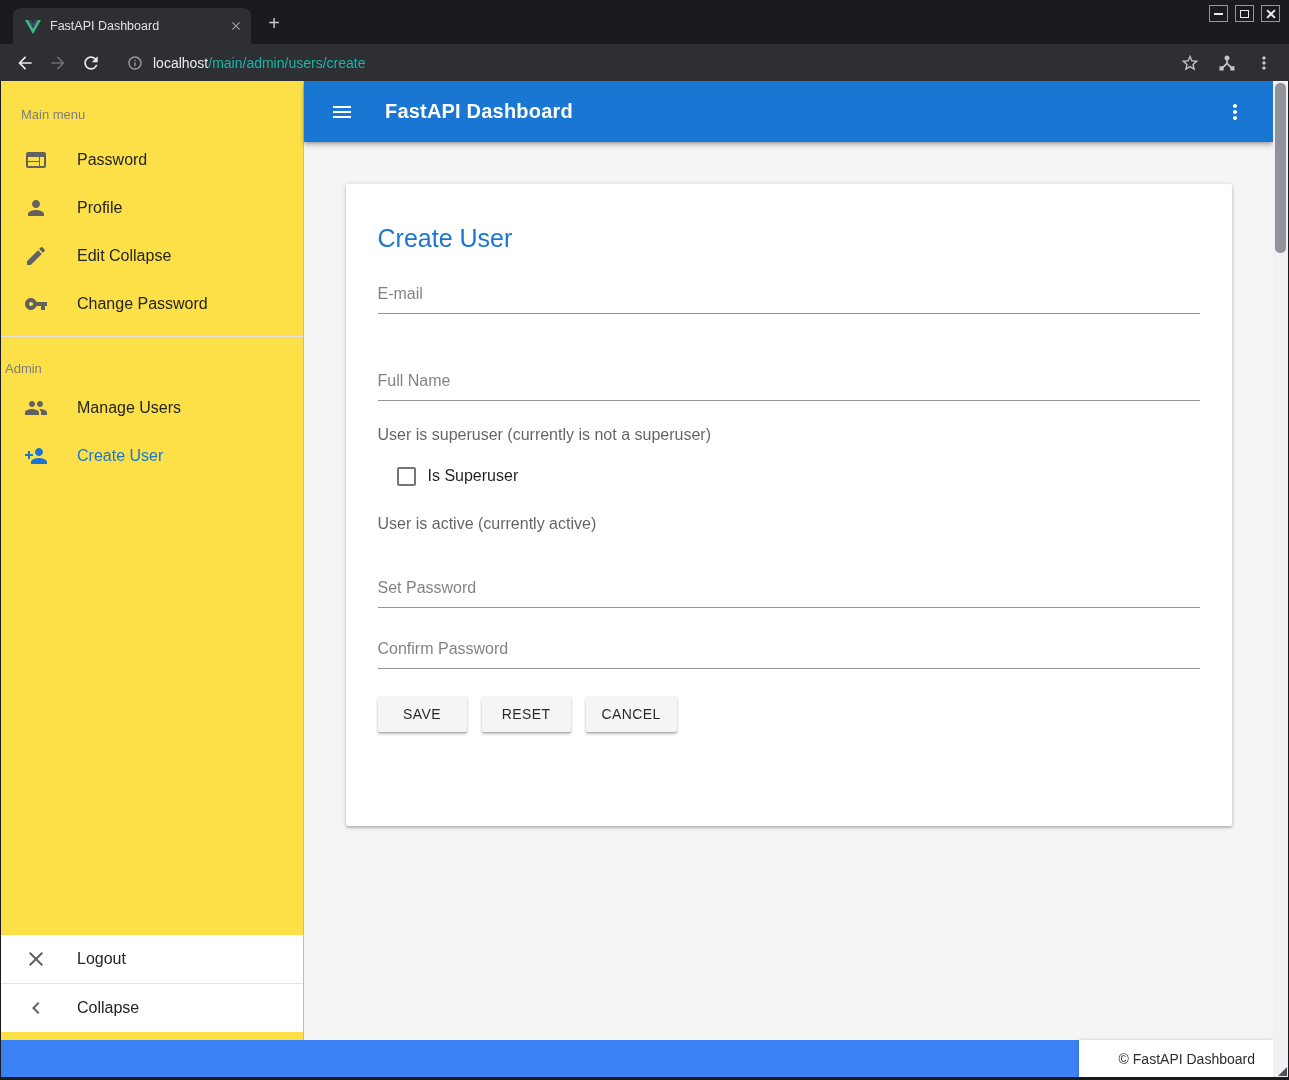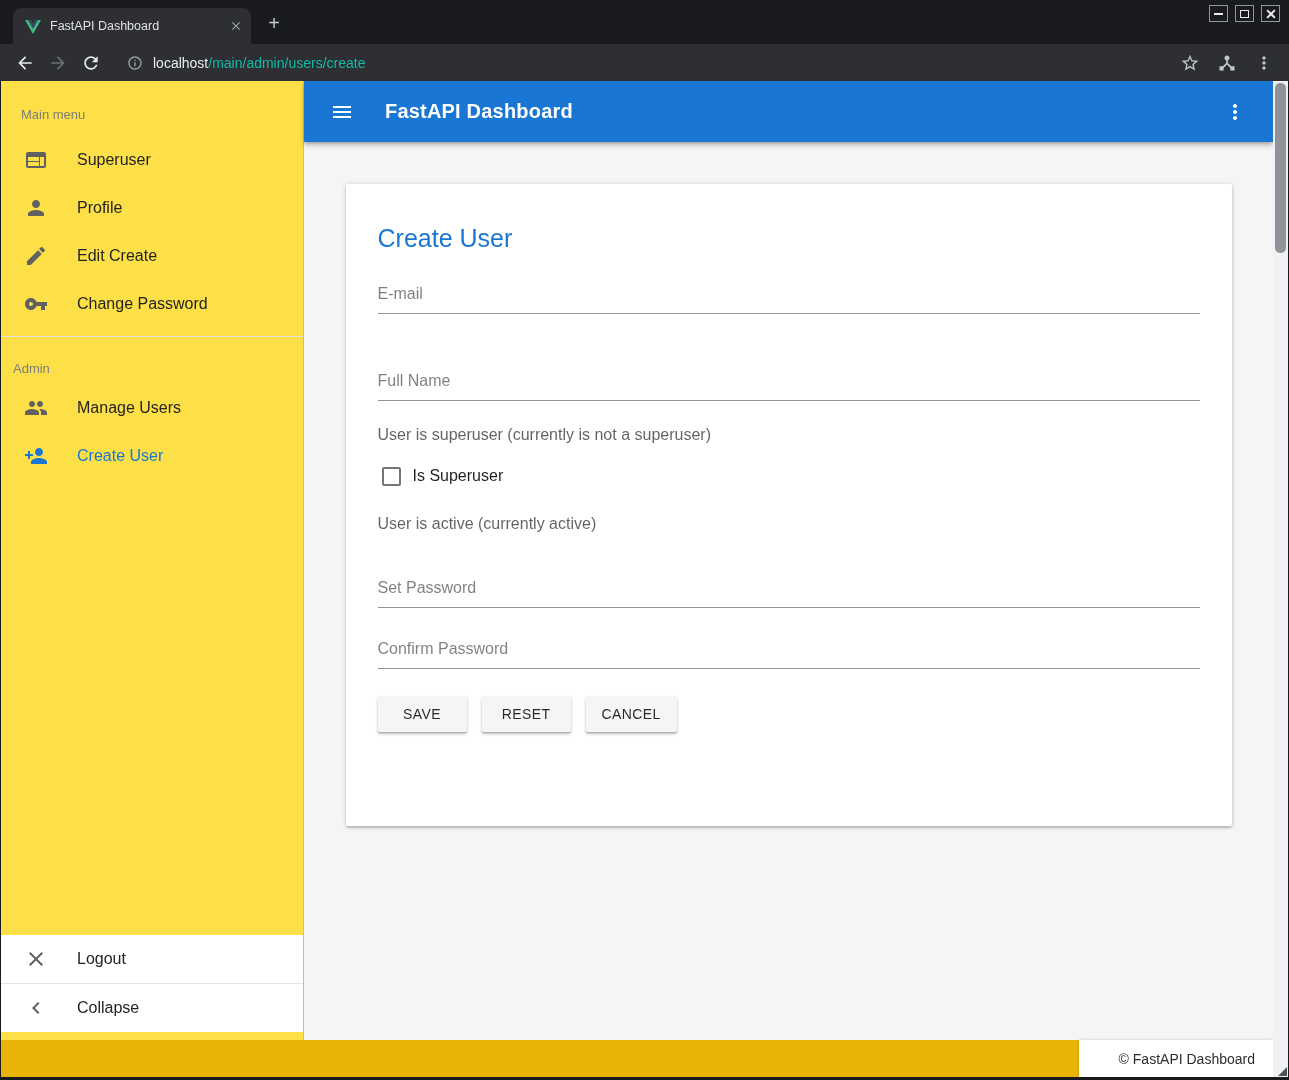--- a/index.html
+++ b/index.html
@@ -33,21 +33,21 @@
   .url { margin-left:10px; font-size:14px; white-space:nowrap; }
   .url-host { color:#e8eaed; }
   .url-path { color:#14b8a6; }
   .addr-right { margin-left:auto; display:flex; align-items:center; gap:17px; margin-right:15px; }
   .addr-right svg { width:20px; height:20px; }
 
   
   .sidebar { position:absolute; left:1px; top:81px; width:303px; bottom:40px; background:#fde047;
              border-right:1px solid rgba(0,0,0,0.12); z-index:2; }
   .menu-header { padding:26px 20px 14px; font-size:13px; color:#7d7d7d; }
-  .menu-header.admin { padding:16px 12px 8px; }
+  .menu-header.admin { padding:16px 4px 8px; }
   .side-item { height:48px; display:flex; align-items:center; padding-left:23px; color:#242424; font-size:16px; cursor:pointer; }
   .side-item svg { width:24px; height:24px; fill:#616161; flex:0 0 24px; }
   .side-item .lbl { margin-left:29px; }
   .side-item.active { color:#1976d2; }
   .side-item.active svg { fill:#1976d2; }
   .side-divider { border:none; border-top:1px solid #e3e3e3; margin:8px 0; }
   .sidebar-bottom { position:absolute; left:0; right:0; bottom:8px; background:#fff; }
   .sidebar-bottom .side-divider { margin:0; }
 
   
@@ -66,34 +66,34 @@
   .tfield { border-bottom:1px solid rgba(0,0,0,0.42); }
   .tfield input { border:none; outline:none; width:100%; font-size:16px; padding:0 0 10px; background:transparent;
                   color:rgba(0,0,0,0.87); font-family:inherit; }
   .tfield input::placeholder { color:rgba(0,0,0,0.5); opacity:1; }
   .tf-first { margin-top:58px; }
   .tf-next { margin-top:32px; }
   .tf-pass { margin-top:46px; }
 
   .note { margin-top:25px; font-size:16px; color:rgba(0,0,0,0.62); }
   .note.second { margin-top:27px; }
-  .cb-row { margin-top:20px; height:24px; display:flex; align-items:center; margin-left:4px; }
+  .cb-row { margin-top:20px; height:24px; display:flex; align-items:center; margin-left:19px; }
   .cb { width:19px; height:19px; border:2px solid rgba(0,0,0,0.54); border-radius:2px; flex:0 0 19px; }
   .cb.checked { border-color:#2196f3; background:#2196f3; position:relative; }
   .cb.checked::after { content:""; position:absolute; left:4px; top:0px; width:5px; height:10px;
                        border:solid #fff; border-width:0 2px 2px 0; transform:rotate(45deg); }
   .cb-label { margin-left:12px; font-size:16px; color:rgba(0,0,0,0.87); }
 
   .btn-row { margin-top:27px; display:flex; gap:15px; }
   .btn { min-width:89px; height:36px; padding:0 16px; background:#f5f5f5; border:none; border-radius:2px;
          font-size:14px; font-weight:normal; color:rgba(0,0,0,0.84); letter-spacing:0.4px;
          box-shadow:0 2px 3px rgba(0,0,0,0.26), 0 1px 1px rgba(0,0,0,0.12); font-family:inherit; cursor:pointer; }
 
   
-  .footer { position:absolute; left:1px; right:16px; bottom:3px; height:37px; background:#eab308;
+  .footer { position:absolute; left:1px; right:16px; bottom:3px; height:37px; background:#3b82f6;
             display:flex; justify-content:flex-end; z-index:4; }
   .footer-card { width:194px; background:#ffffff; display:flex; align-items:center; justify-content:flex-end;
                  padding-right:18px; font-size:14px; color:#2d2d2d; box-shadow:0 0 3px rgba(0,0,0,0.2); }
 
   
   .scrollbar { position:absolute; top:81px; right:1px; width:15px; bottom:3px; background:#f0f1f2; z-index:5; }
   .scroll-thumb { position:absolute; top:2px; left:2px; width:11px; height:170px; background:#90949a; border-radius:5px; }
   .scroll-grip { position:absolute; bottom:1px; right:1px; width:0; height:0;
                  border-left:9px solid transparent; border-bottom:9px solid #4f5257; }
 </style>
@@ -159,33 +159,33 @@
     </div>
   </div>
 
   <aside class="sidebar">
     <div class="menu-header">Main menu</div>
 
     <div class="side-item">
       <svg viewBox="0 0 24 24">
           <path d="M20 4H4c-1.1 0-2 .9-2 2v12c0 1.1.9 2 2 2h16c1.1 0 2-.9 2-2V6c0-1.1-.9-2-2-2zm-5 14H4v-4h11v4zm0-5H4V9h11v4zm5 5h-4V9h4v9z"></path>
         </svg>
-      <span class="lbl">Superuser</span>
+      <span class="lbl">Password</span>
     </div>
     <div class="side-item">
       <svg viewBox="0 0 24 24">
           <path d="M12 12c2.21 0 4-1.79 4-4s-1.79-4-4-4-4 1.79-4 4 1.79 4 4 4zm0 2c-2.67 0-8 1.34-8 4v2h16v-2c0-2.66-5.33-4-8-4z"></path>
         </svg>
       <span class="lbl">Profile</span>
     </div>
     <div class="side-item">
       <svg viewBox="0 0 24 24">
           <path d="M3 17.25V21h3.75L17.81 9.94l-3.75-3.75L3 17.25zM20.71 7.04c.39-.39.39-1.02 0-1.41l-2.34-2.34c-.39-.39-1.02-.39-1.41 0l-1.83 1.83 3.75 3.75 1.83-1.83z"></path>
         </svg>
-      <span class="lbl">Edit Create</span>
+      <span class="lbl">Edit Collapse</span>
     </div>
     <div class="side-item">
       <svg viewBox="0 0 24 24">
           <path d="M12.65 10C11.83 7.67 9.61 6 7 6c-3.31 0-6 2.69-6 6s2.69 6 6 6c2.61 0 4.83-1.67 5.65-4H17v4h4v-4h2v-4H12.65zM7 14c-1.1 0-2-.9-2-2s.9-2 2-2 2 .9 2 2-.9 2-2 2z"></path>
         </svg>
       <span class="lbl">Change Password</span>
     </div>
 
     <hr class="side-divider">
     <div class="menu-header admin">Admin</div>

